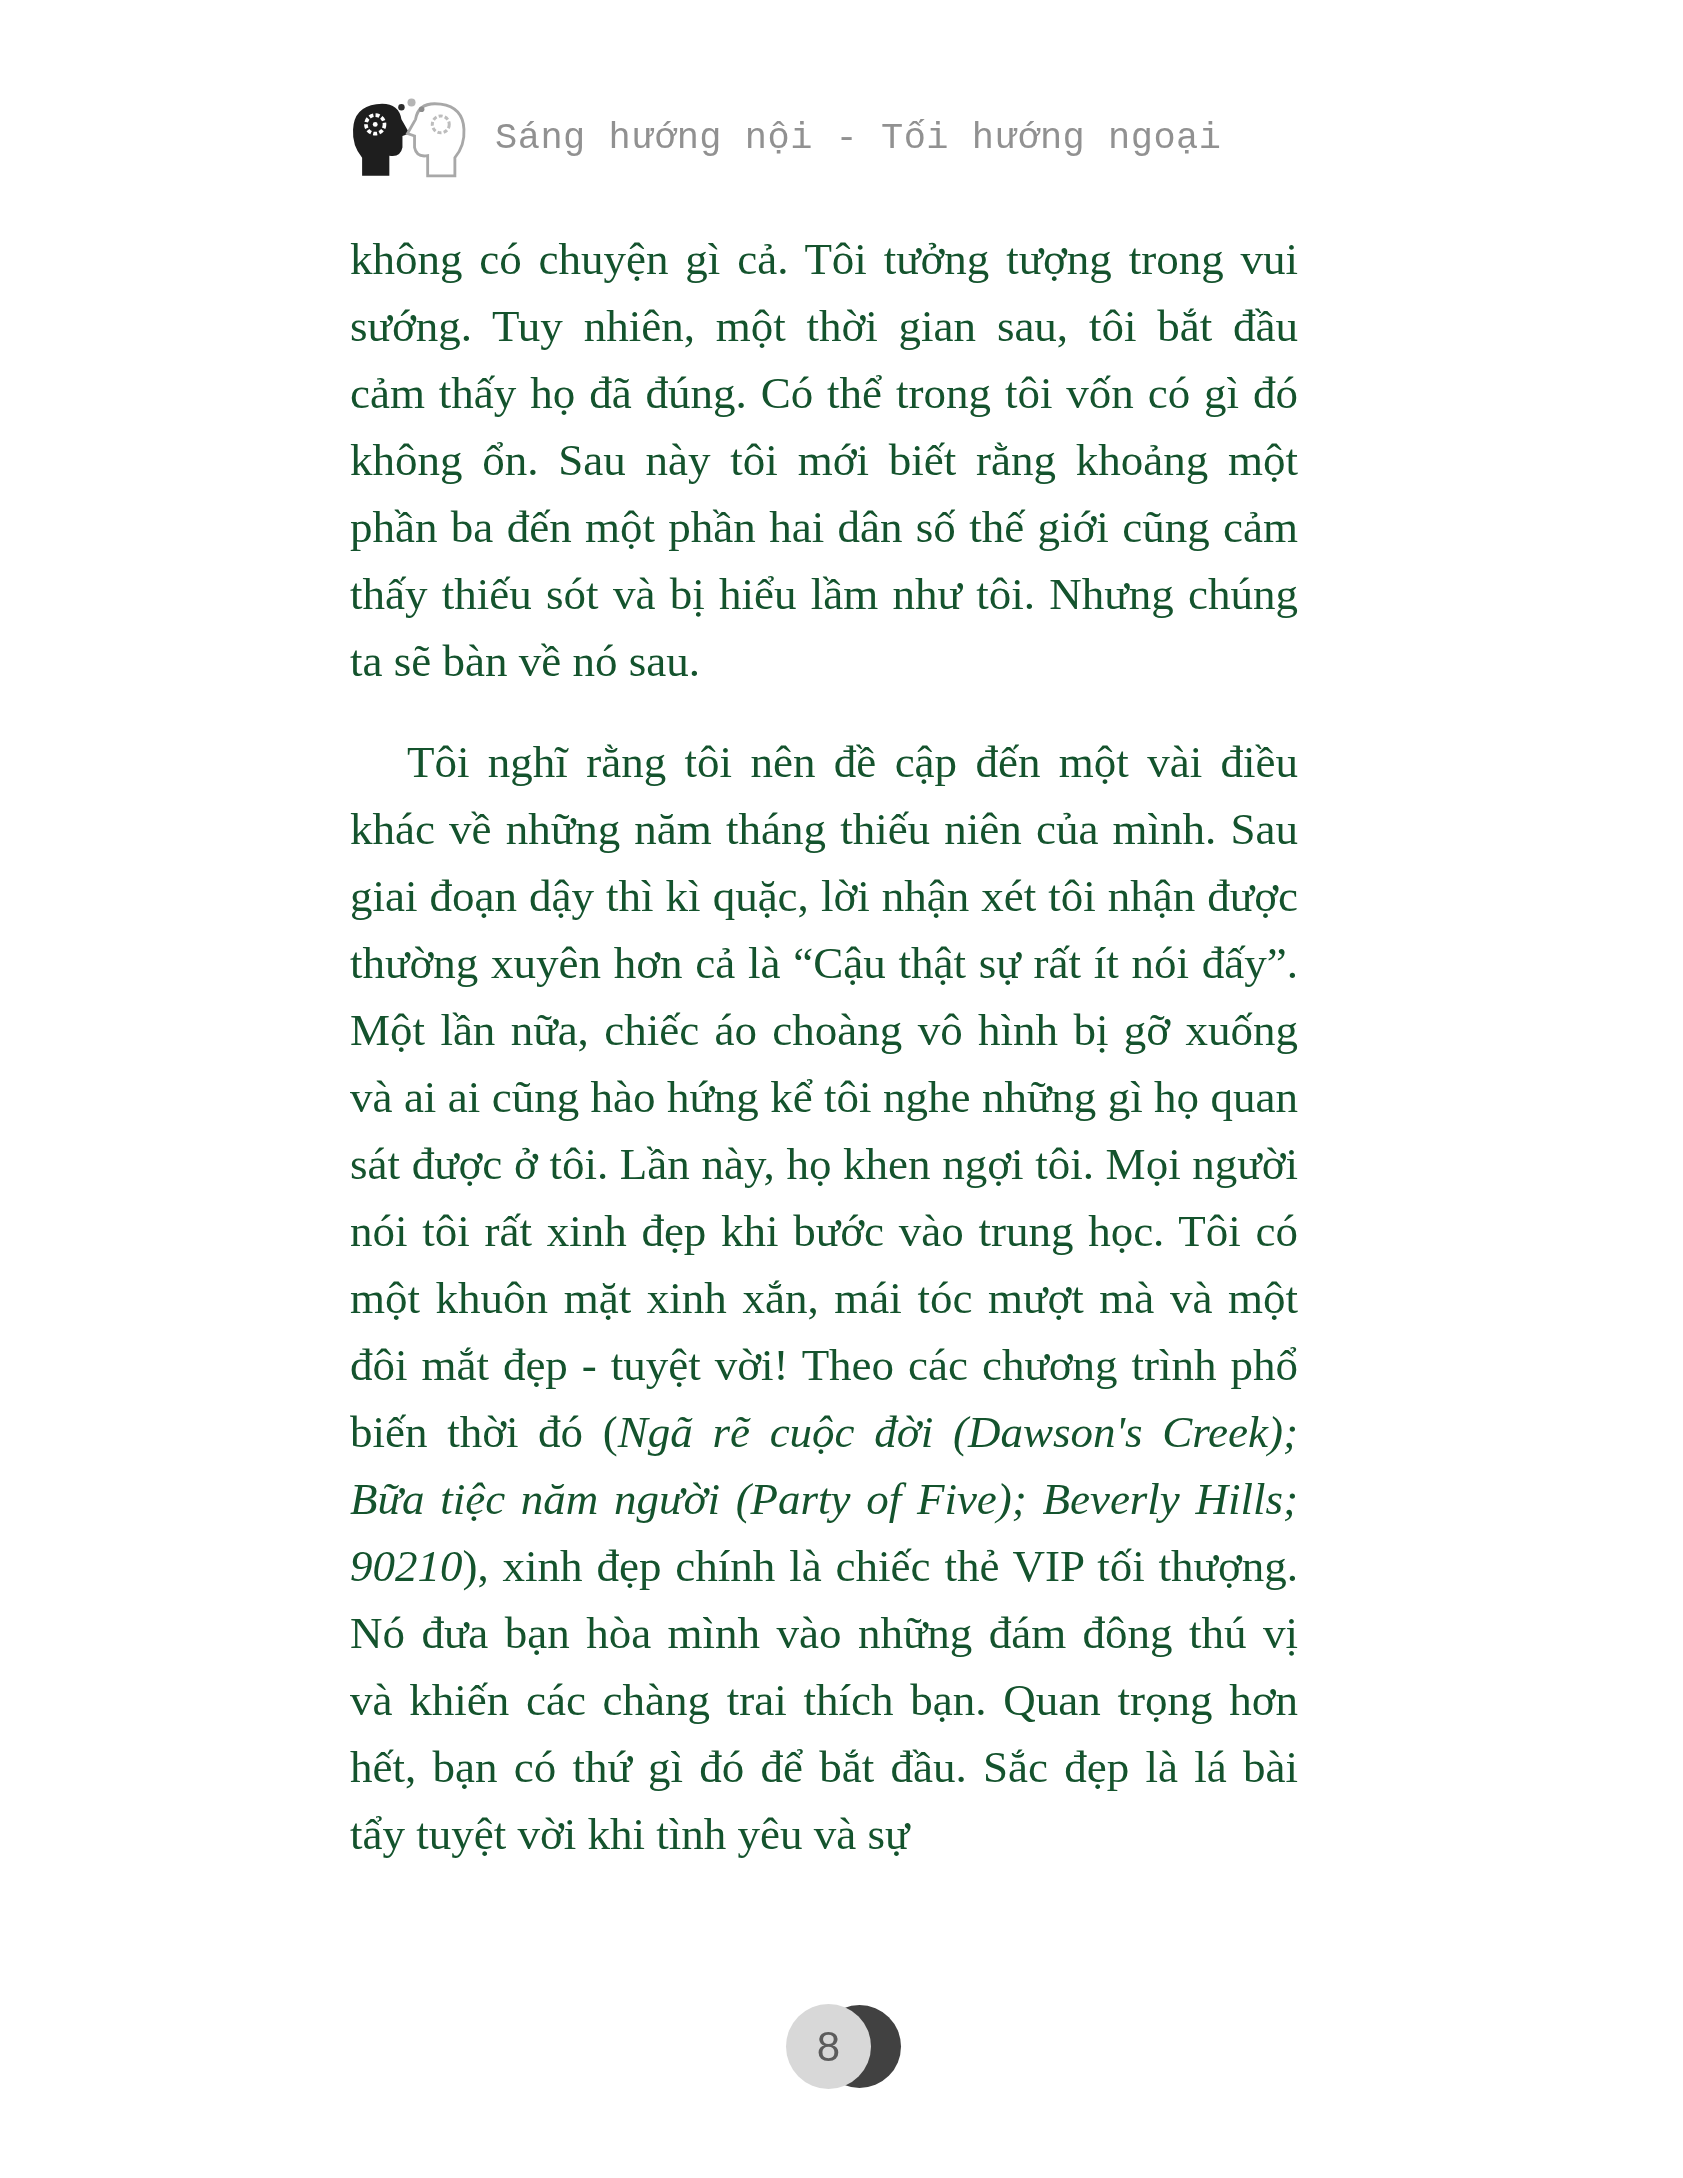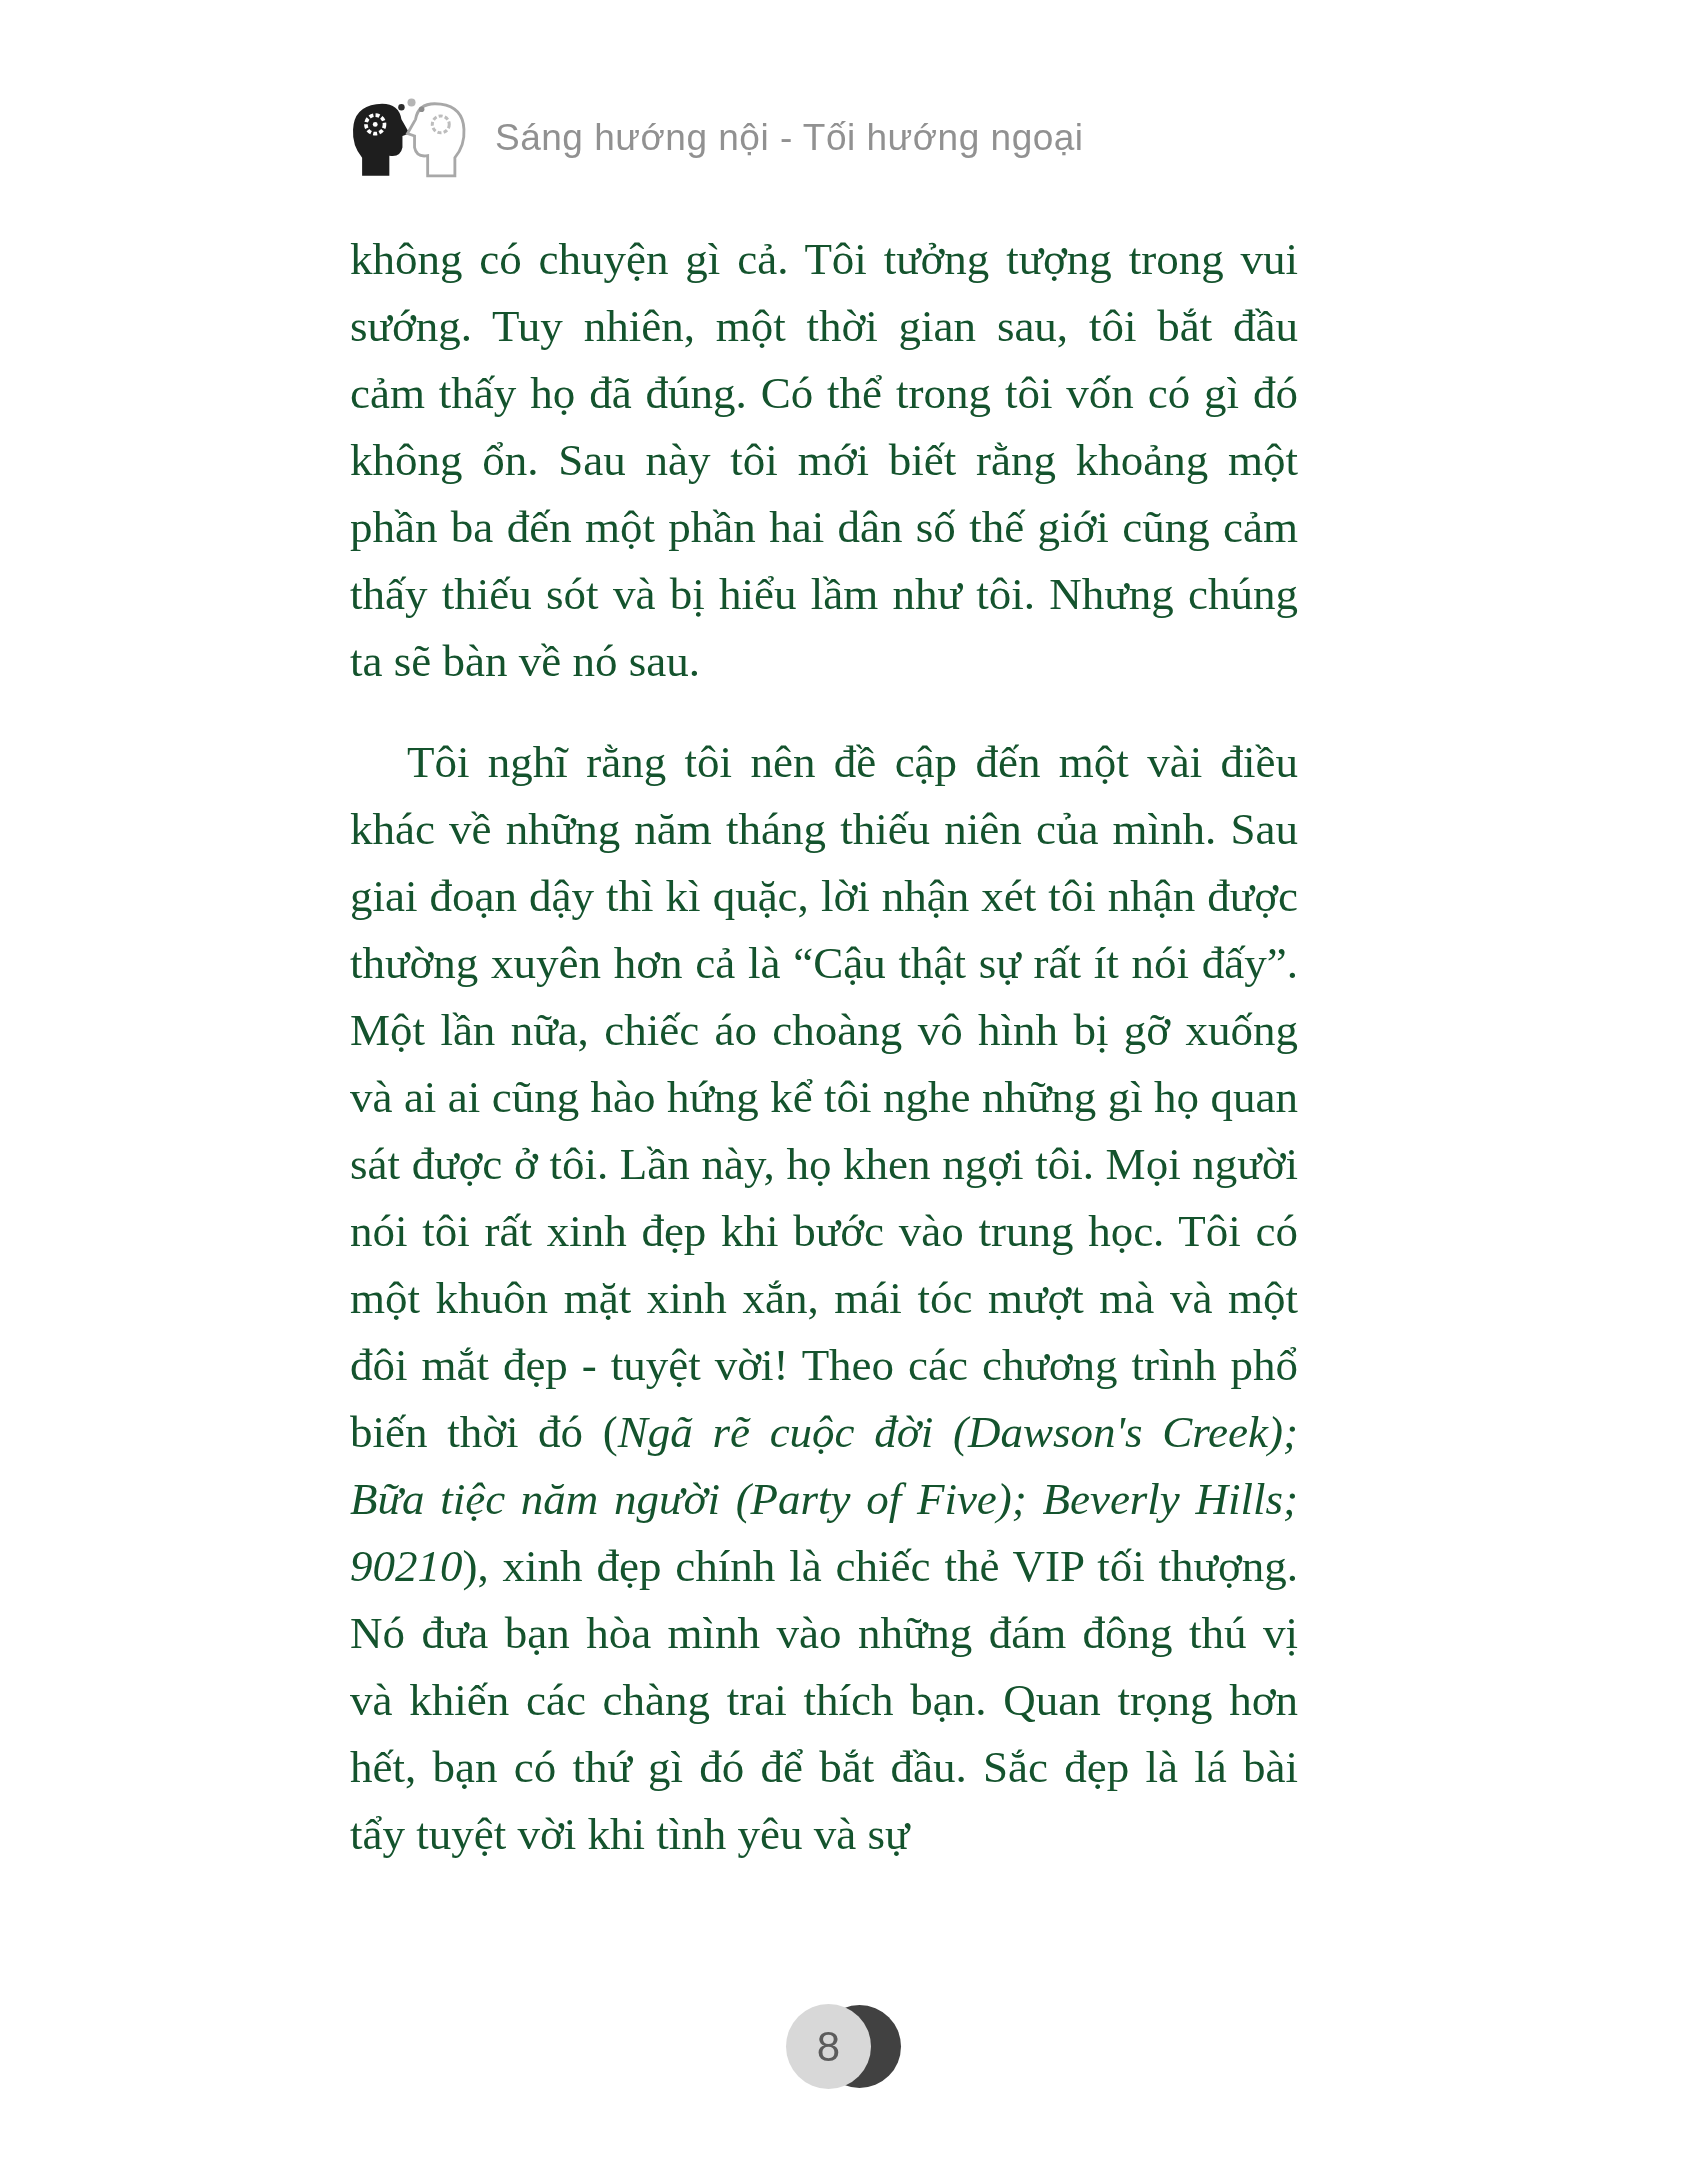--- a/index.html
+++ b/index.html
@@ -17,21 +17,21 @@
     position: absolute;
     top: 97px;
     left: 348px;
     display: flex;
     align-items: center;
     gap: 26px;
   }
   .header-icon { display: block; width: 121px; height: 81px; }
   .header-icon svg { width: 100%; height: 100%; display: block; }
   .header-title {
-    font-family: Liberation Sans, sans-serif;
+    font-family: Liberation Mono, monospace;
     font-size: 37px;
     color: #919191;
     letter-spacing: 0.5px;
     white-space: nowrap;
   }
 
   
   .body-text {
     position: absolute;
     top: 226px;

